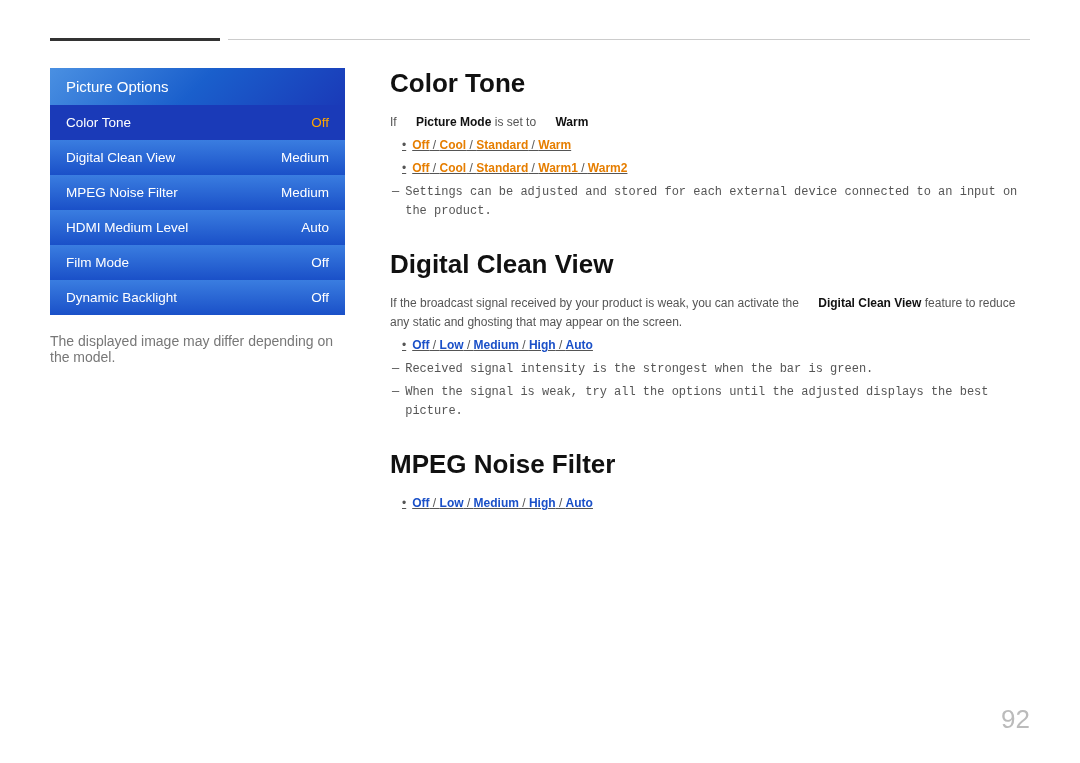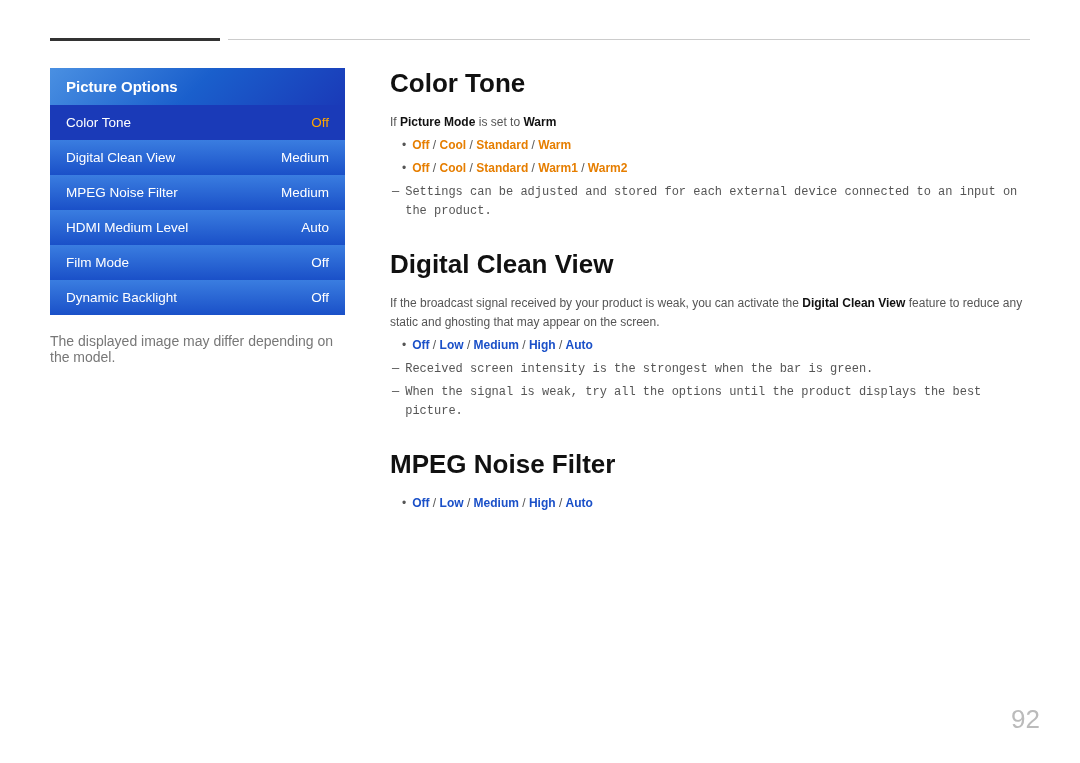--- a/index.html
+++ b/index.html
@@ -38,21 +38,21 @@
       position: absolute;
       top: 68px;
       left: 50px;
       width: 295px;
     }
 
     .sidebar-title {
       background: linear-gradient(135deg, #4a90e2 0%, #1a5fcc 50%, #1a3ab8 100%);
       color: #fff;
       font-size: 15px;
-      font-weight: bold;
+      font-weight: normal;
       padding: 10px 16px;
       border-radius: 0;
     }
 
     .menu-item {
       display: flex;
       justify-content: space-between;
       align-items: center;
       padding: 10px 16px;
       font-size: 13.5px;
@@ -107,20 +107,21 @@
       color: #555;
       line-height: 1.6;
     }
 
     .section-body p { margin-bottom: 4px; }
 
     .bullet {
       display: flex;
       align-items: flex-start;
       margin: 4px 0 4px 12px;
+      text-decoration: underline;
     }
 
     .bullet::before {
       content: '•';
       margin-right: 6px;
       color: #555;
     }
 
     .note-line {
       display: flex;
@@ -130,28 +131,28 @@
       font-family: Liberation Mono, monospace;
     }
 
     .note-line::before {
       content: '—';
       margin-right: 6px;
       color: #555;
       flex-shrink: 0;
     }
 
-    .bold { font-weight: bold; color: #111; }
+    .bold { font-weight: bold; color: #111; margin-left: 16px; }
     .orange { color: #e67e00; font-weight: bold; }
     .blue-bold { color: #1a50c8; font-weight: bold; }
 
     .page-number {
       position: absolute;
       bottom: 28px;
-      right: 40px;
+      right: 50px;
       font-size: 26px;
       color: #bbb;
     }
   </style>
 </head>
 <body>
 
 <div class="top-bar">
   <div class="top-bar-left"></div>
   <div class="top-bar-right"></div>
@@ -209,24 +210,24 @@
   </div>
 
   <div class="section">
     <div class="section-title">Digital Clean View</div>
     <div class="section-body">
       <p>If the broadcast signal received by your product is weak, you can activate the <span class="bold">Digital Clean View</span> feature to reduce any static and ghosting that may appear on the screen.</p>
       <div class="bullet">
         <span><span class="blue-bold">Off</span> / <span class="blue-bold">Low</span> / <span class="blue-bold">Medium</span> / <span class="blue-bold">High</span> / <span class="blue-bold">Auto</span></span>
       </div>
       <div class="note-line">
-        Received screen intensity is the strongest when the bar is green.
+        Received signal intensity is the strongest when the bar is green.
       </div>
       <div class="note-line">
-        When the signal is weak, try all the options until the product displays the best picture.
+        When the signal is weak, try all the options until the adjusted displays the best picture.
       </div>
     </div>
   </div>
 
   <div class="section">
     <div class="section-title">MPEG Noise Filter</div>
     <div class="section-body">
       <div class="bullet">
         <span><span class="blue-bold">Off</span> / <span class="blue-bold">Low</span> / <span class="blue-bold">Medium</span> / <span class="blue-bold">High</span> / <span class="blue-bold">Auto</span></span>
       </div>

